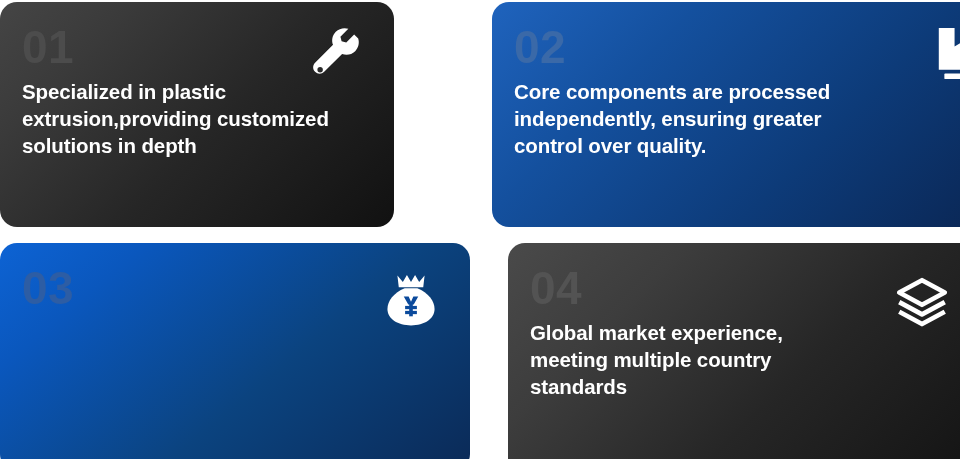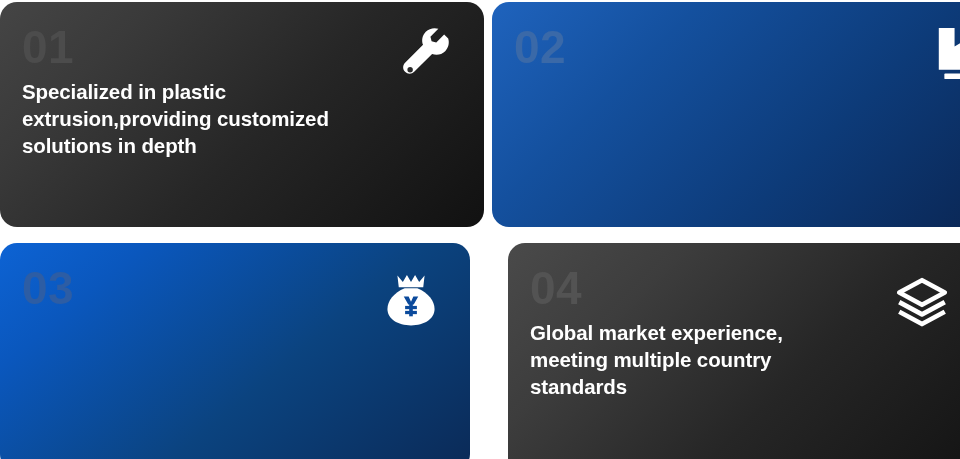--- a/index.html
+++ b/index.html
@@ -23,21 +23,21 @@
   }
 
   .feature-card {
     position: absolute;
     border-radius: 17px;
     overflow: hidden;
     box-sizing: border-box;
   }
 
   
-  .card-pos-0 { left: 0px;   top: 2px;   width: 484px; height: 225px; }
+  .card-pos-0 { left: 0px;   top: 2px;   width: 394px; height: 225px; }
   .card-pos-1 { left: 492px; top: 2px;   width: 526px; height: 225px; }
   .card-pos-2 { left: 0px;   top: 243px; width: 470px; height: 228px; }
   .card-pos-3 { left: 508px; top: 243px; width: 468px; height: 253px; }
 
   
   .theme-dark {
     background: linear-gradient(135deg, #454545 0%, #3a3a3a 22%, #262626 55%, #111111 100%);
   }
   .theme-blue {
     background: linear-gradient(135deg, #1f63bd 0%, #14509e 28%, #0d3b79 62%, #0a2450 100%);
@@ -115,20 +115,23 @@
                    L40.7 31.2 C45.9 33.2 52.0 32.1 56.2 27.9 C60.2 23.9 61.4 18.1 59.8 13.0 Z" transform="translate(2,4) scale(0.93)"></path>
           <circle cx="15.6" cy="50.4" r="3.0" fill="#2a2a2a"></circle>
         </g>
       </svg>
     </div>
   </div>
 
   <div class="feature-card card-pos-1 theme-blue">
     <div class="card-inner">
       <div class="card-number num-blue">02</div>
+      <div class="card-text">Core components are processed
+independently, ensuring greater
+control over quality.</div>
 
       <svg class="card-icon icon-book" viewBox="0 0 56 60" aria-hidden="true">
         <g fill="#ffffff">
 
           <path d="M3 2 H20 V22 L28 17 L36 22 V2 H53 V47 H3 Z"></path>
 
           <rect x="9" y="51" width="44" height="6" rx="1"></rect>
         </g>
       </svg>
     </div>

